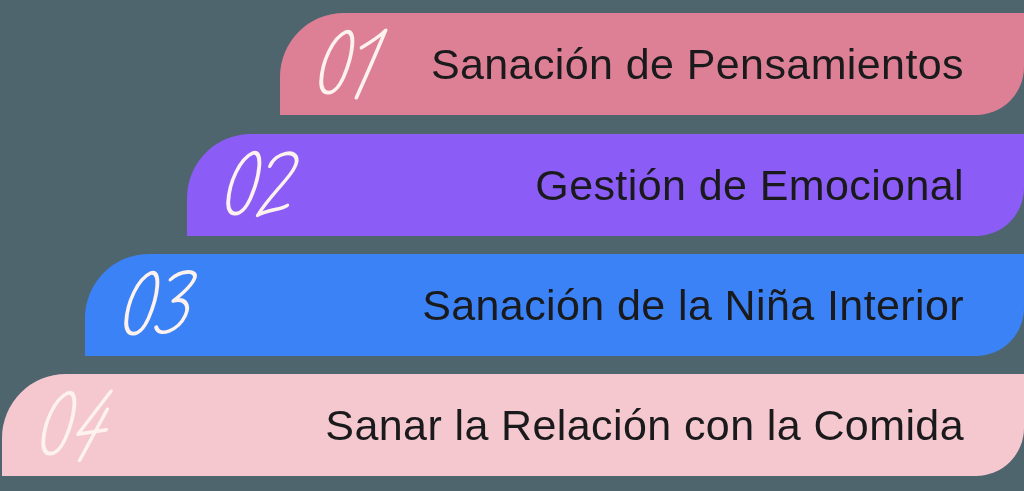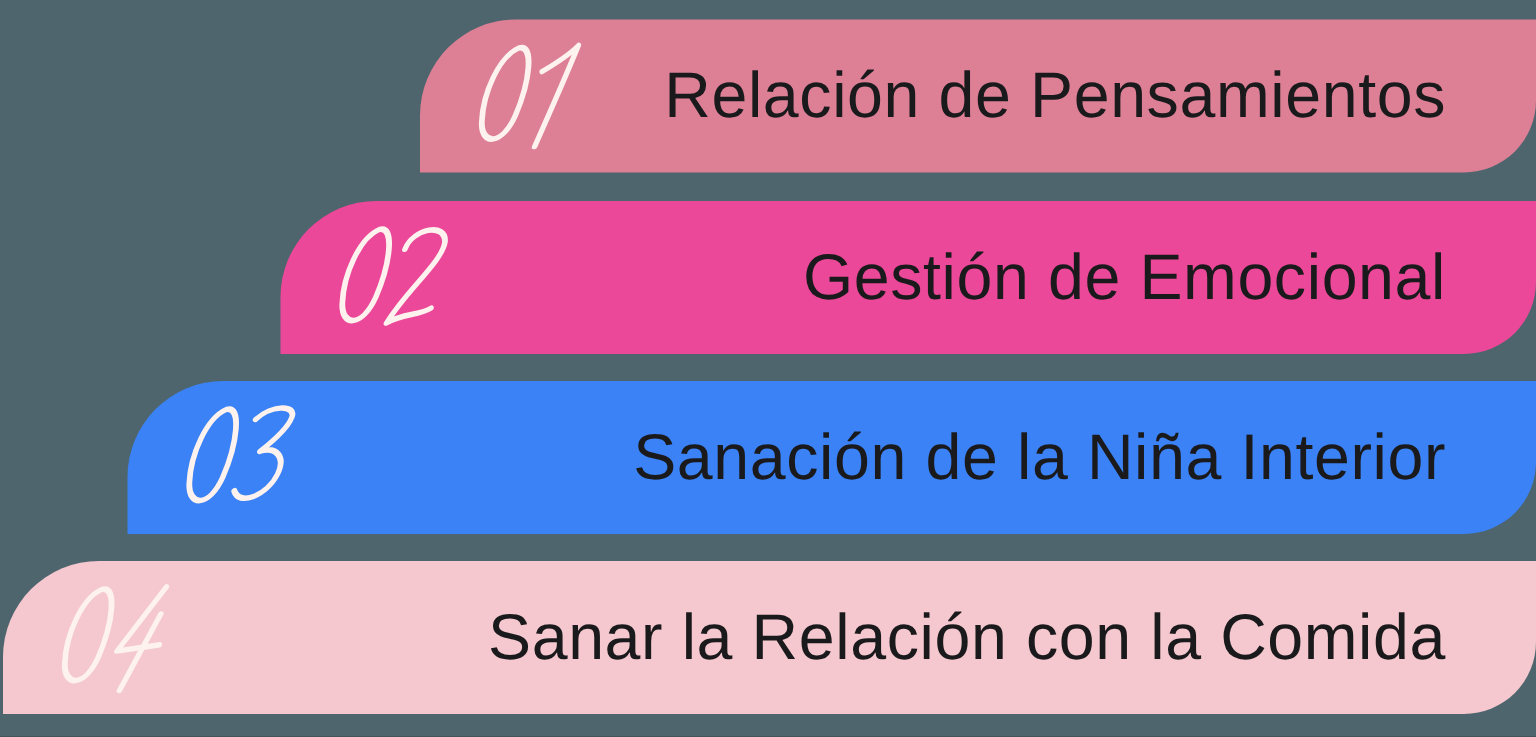--- a/index.html
+++ b/index.html
@@ -58,24 +58,24 @@
   <div class="bar bar-1" style="background: rgb(221, 128, 150);">
     <div class="num-wrap">
       <span class="sr">01</span>
     <svg viewBox="-5 -5 116 100" height="82" fill="none">
           <g transform="translate(23 0) skewX(-14)" stroke="#fdf2ee" stroke-width="4.6" stroke-linecap="round" stroke-linejoin="round">
             <path d="M22 6 C8 13 2 42 7 66 C11 85 28 86 33 61 C38 34 34 2 22 6 Z" transform="translate(0 0)"></path>
             <path d="M4 25 C14 18 23 11 28 4 C24 30 18 60 13 86" transform="translate(42 0)"></path>
           </g>
         </svg>
       </div>
-    <div class="step-label" style="color: rgb(26, 26, 28);">Relación de Pensamientos</div>
+    <div class="step-label" style="color: rgb(26, 26, 28);">Sanación de Pensamientos</div>
   </div>
 
-  <div class="bar bar-2" style="background: #ec4899;">
+  <div class="bar bar-2" style="background: #8b5cf6;">
     <div class="num-wrap">
       <span class="sr">02</span>
     <svg viewBox="-5 -5 116 100" height="82" fill="none">
           <g transform="translate(23 0) skewX(-14)" stroke="#fdf2ee" stroke-width="4.6" stroke-linecap="round" stroke-linejoin="round">
             <path d="M22 6 C8 13 2 42 7 66 C11 85 28 86 33 61 C38 34 34 2 22 6 Z" transform="translate(0 0)"></path>
             <path d="M5 22 C7 5 33 0 36 16 C38 32 14 56 5 82 C16 74 30 76 38 70" transform="translate(42 0)"></path>
           </g>
         </svg>
       </div>
     <div class="step-label" style="color: rgb(26, 26, 28);">Gestión de Emocional</div>

